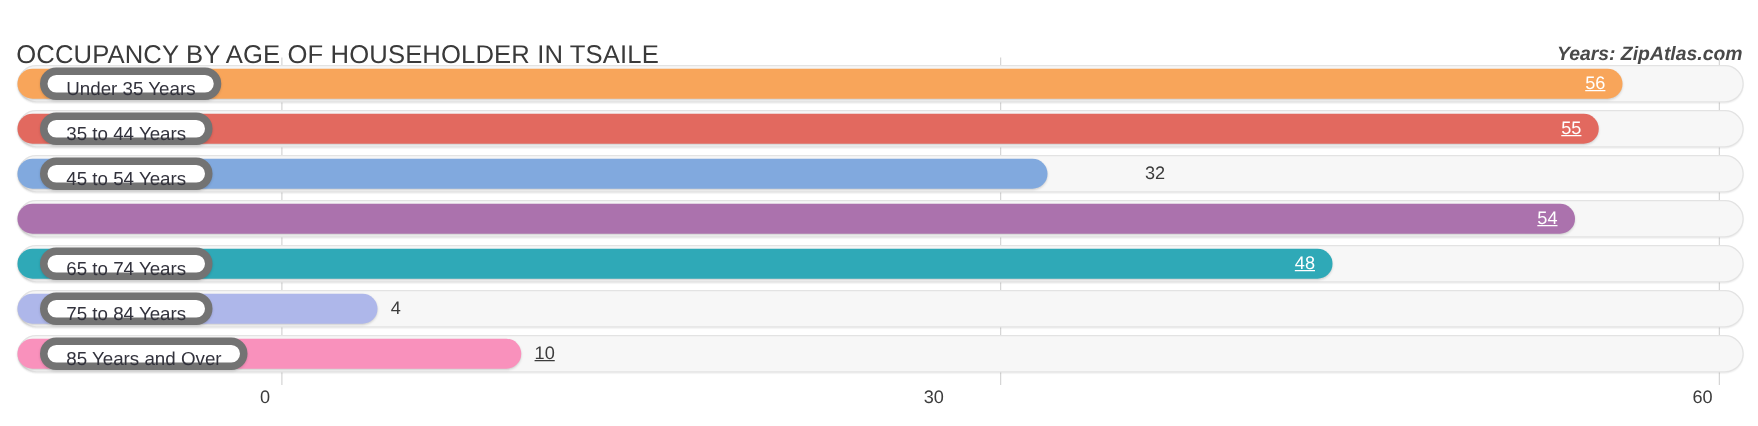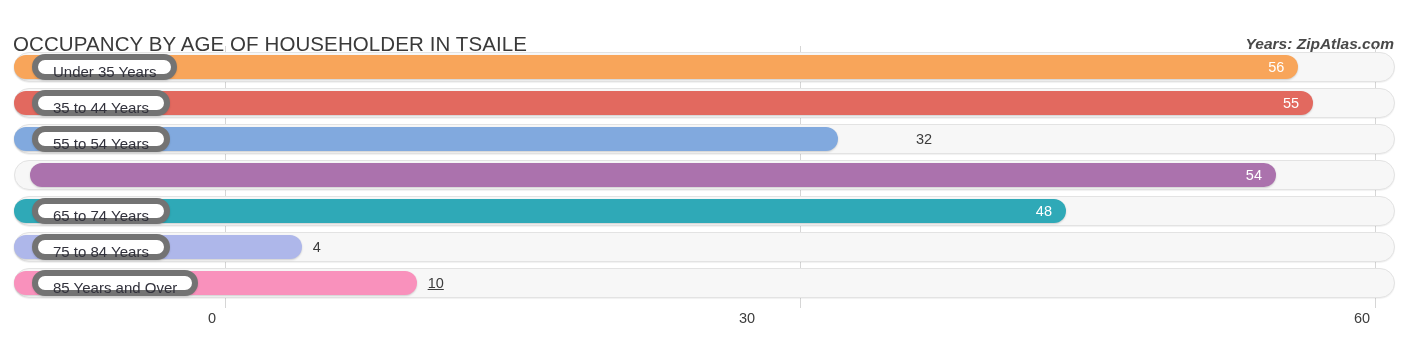--- a/index.html
+++ b/index.html
@@ -93,20 +93,21 @@
     box-shadow: 0 1px 2px rgba(0,0,0,0.17);
   }
   .bar-value-in {
     position: absolute;
     right: 14px;
     top: 0;
     line-height: 24px;
     font-size: 14.5px;
     color: #ffffff;
     white-space: nowrap;
+    text-decoration: underline;
   }
   .bar-value-out {
     position: absolute;
     top: 3px;
     line-height: 24px;
     font-size: 14.5px;
     color: #3c3c3c;
     white-space: nowrap;
   }
   .cat-pill {
@@ -158,34 +159,34 @@
   <div id="rows-host">
       <div class="row" style="top: 6px;">
         <div class="track"></div>
         <div class="bar" style="width: 1284.33px; background: rgb(248, 165, 90);">
           <div class="bar-value-in">56</div>
         </div>
         <div class="cat-pill">Under 35 Years</div>
       </div>
       <div class="row" style="top: 42px;">
         <div class="track"></div>
-        <div class="bar" style="width: 1265.17px; background: rgb(226, 105, 95); padding-left: 34px;">
+        <div class="bar" style="width: 1265.17px; background: rgb(226, 105, 95);">
           <div class="bar-value-in">55</div>
         </div>
         <div class="cat-pill">35 to 44 Years</div>
       </div>
       <div class="row" style="top: 78px;">
         <div class="track"></div>
         <div class="bar" style="width: 824.333px; background: rgb(129, 169, 222);"></div>
         <div class="bar-value-out" style="left: 868px; margin-left: 34px;">32</div>
-        <div class="cat-pill">55 to 54 Years</div>
+        <div class="cat-pill">45 to 54 Years</div>
       </div>
       <div class="row" style="top: 114px;">
         <div class="track"></div>
-        <div class="bar" style="width: 1246px; background: rgb(171, 114, 173); margin-left: 16px;">
+        <div class="bar" style="width: 1246px; background: rgb(171, 114, 173);">
           <div class="bar-value-in">54</div>
         </div>
       </div>
       <div class="row" style="top: 150px;">
         <div class="track"></div>
         <div class="bar" style="width: 1052px; background: rgb(47, 169, 183);">
           <div class="bar-value-in">48</div>
         </div>
         <div class="cat-pill">65 to 74 Years</div>
       </div>

